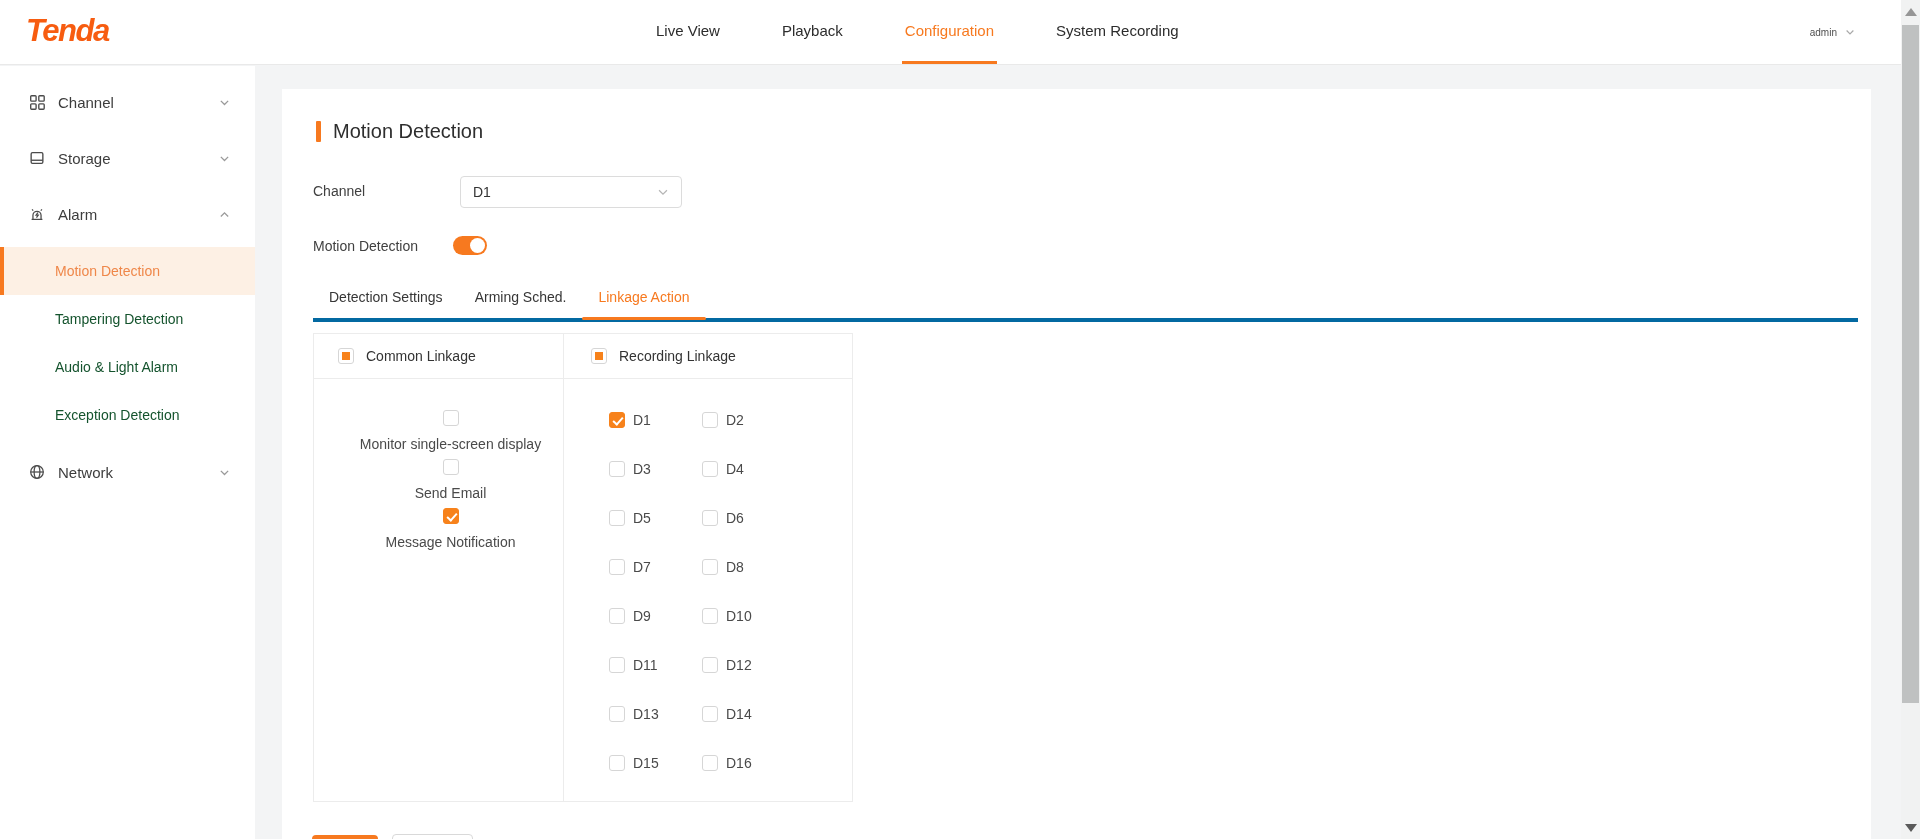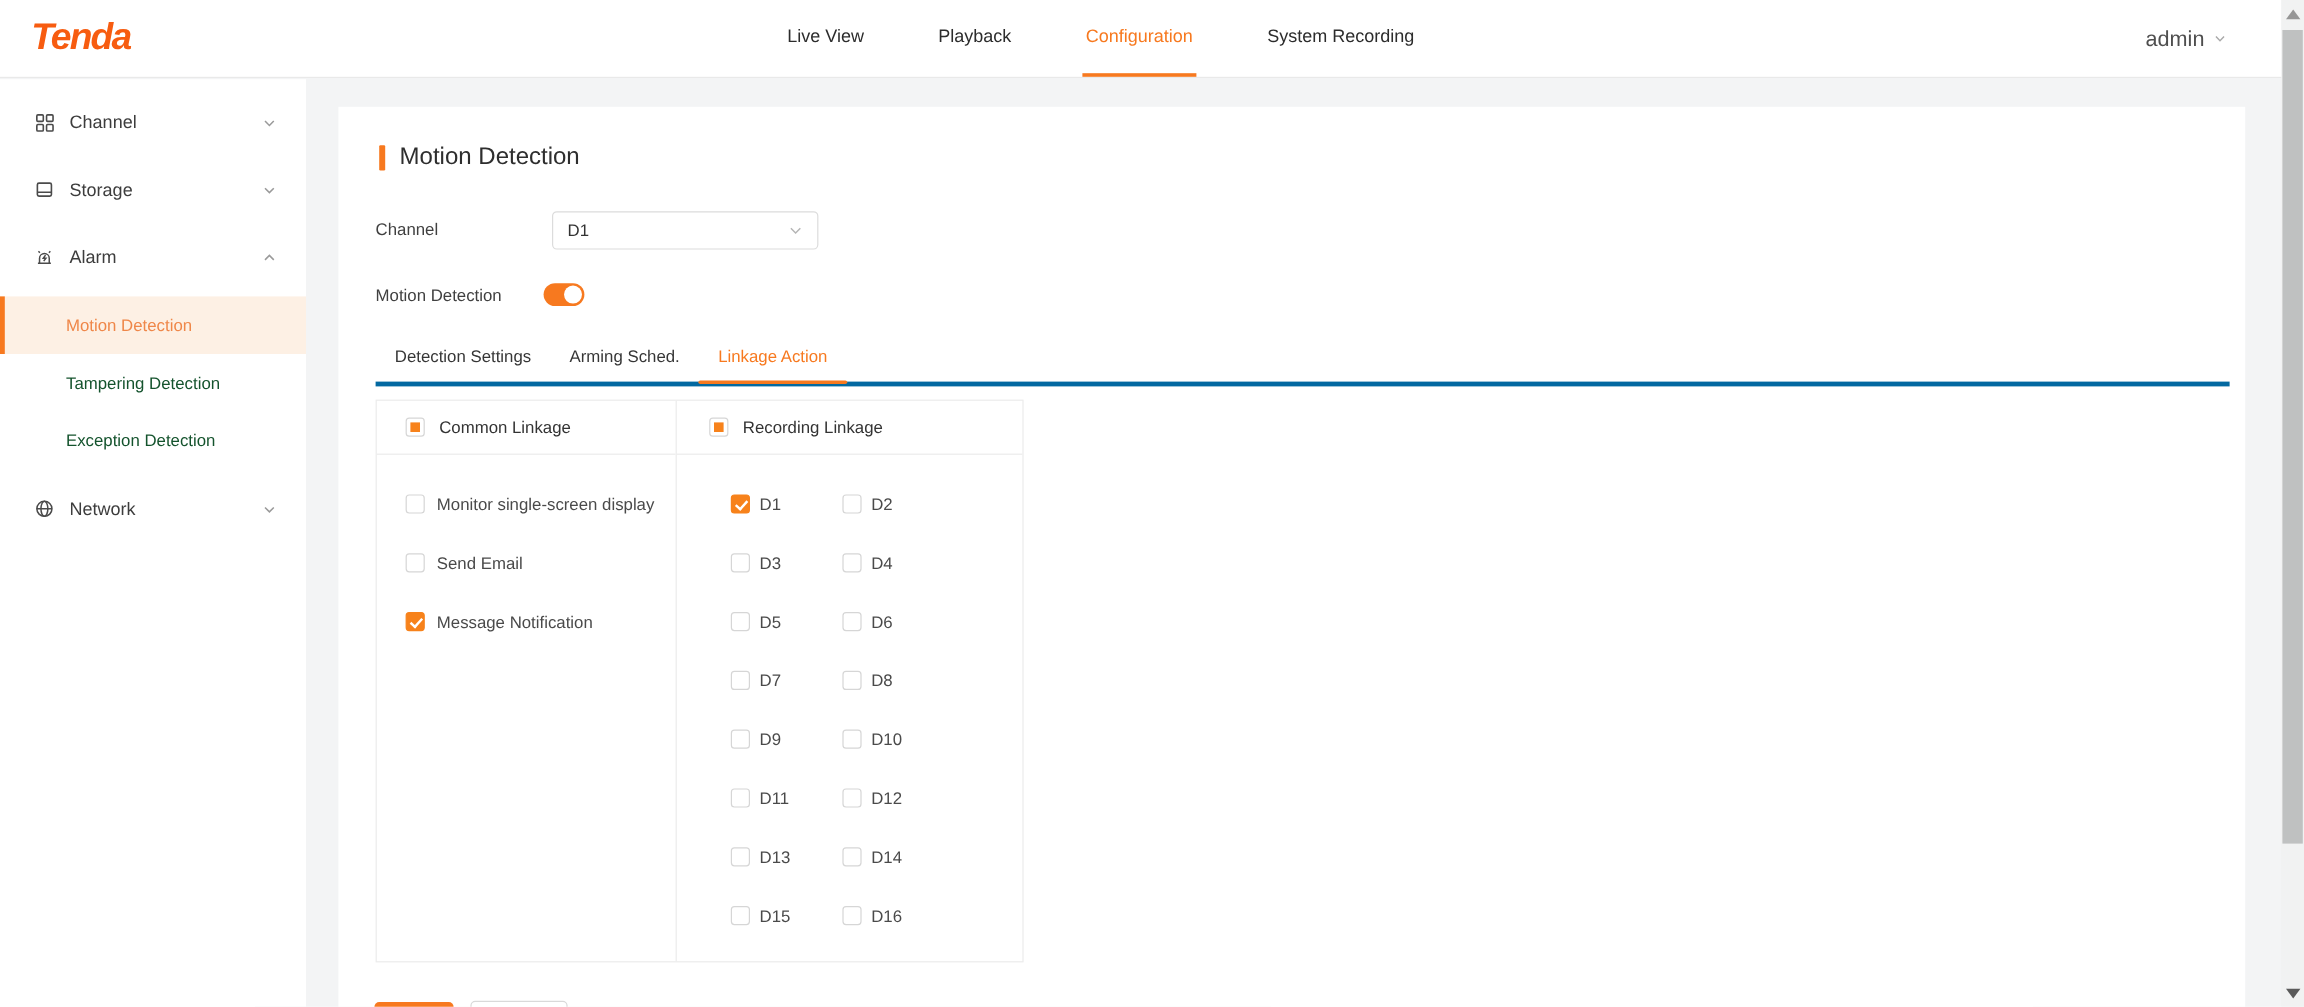--- a/index.html
+++ b/index.html
@@ -20,21 +20,21 @@
             background:#fff; border-bottom:1px solid #e9e9e9; z-index:3; }
   .logo { position:absolute; left:26px; top:0; line-height:62px; font-size:31px;
           font-weight:800; font-style:italic; letter-spacing:-1.5px; color:var(--logo);text-align:right; }
   .top-nav { position:absolute; left:625px; top:0; height:64px; display:flex; }
   .nav-item { padding:0 31px; line-height:62px; font-size:15px; color:#2c2c2c;
               cursor:pointer; position:relative; white-space:nowrap; }
   .nav-item.active { color:var(--accent); }
   .nav-item.active::after { content:""; position:absolute; left:28px; right:28px;
               bottom:0; height:3px; background:var(--accent); }
   .user-menu { position:absolute; right:64px; top:0; height:64px; display:flex;
-              align-items:center; gap:7px; font-size:18px; color:#4f4f4f; cursor:pointer; }
+              align-items:center; gap:7px; font-size:10px; color:#4f4f4f; cursor:pointer; }
   .chev-svg { display:inline-flex; color:#a9a9a9; }
   
   .sidebar { position:absolute; left:0; top:66px; width:255px; height:773px;
              background:#fff; padding-top:13px; z-index:2; }
   .side-item { height:46px; margin-bottom:10px; display:flex; align-items:center;
                padding:0 24px 0 28px; font-size:15px; color:#3d3d3d; cursor:pointer; }
   .side-icon { width:18px; height:18px; margin-right:12px; color:#4b4b4b; display:flex; }
   .side-label { flex:1; }
   .side-chev { color:#9a9a9a; display:flex; }
   .side-sub { height:48px; line-height:48px; padding-left:51px; font-size:14px;
@@ -74,21 +74,21 @@
   .lk-col { height:100%; }
   .lk-col.common { width:250px; border-right:1px solid #ececec; }
   .lk-col.recording { flex:1; }
   .col-header { height:45px; display:flex; align-items:center; gap:12px;
           border-bottom:1px solid #ececec; padding-left:24px; font-size:14px;
           color:#333; cursor:pointer; }
   .lk-col.recording .col-header { padding-left:27px; }
   .col-body { padding:31px 0 0 24px; }
   .col-body.grid { padding-left:45px; }
   .cb-row { display:flex; align-items:center; gap:10px; height:20px;
-          margin-bottom:29px; cursor:pointer; font-size:14px; color:#4a4a4a; }
+          margin-bottom:29px; cursor:pointer; font-size:14px; color:#4a4a4a;flex-direction:column; }
   .ch-row { display:flex; height:20px; margin-bottom:29px; }
   .ch-cell { display:flex; align-items:center; gap:8px; width:93px; cursor:pointer;
           font-size:14px; color:#4a4a4a; }
   .cb { width:16px; height:16px; border:1px solid #d6d6d6; border-radius:3px;
           background:#fff; position:relative; flex:none; }
   .cb.checked { background:var(--cb); border-color:var(--cb); }
   .cb.checked::after { content:""; position:absolute; left:5px; top:2px; width:4px;
           height:8px; border:solid #fff; border-width:0 2px 2px 0; transform:rotate(42deg); }
   .cb.indeterminate::after { content:""; position:absolute; left:3px; top:3px;
           width:8px; height:8px; background:var(--cb); }
@@ -172,20 +172,21 @@
       </span>
       <span class="side-label">Alarm</span>
       <span class="side-chev">
         <svg width="13" height="13" viewBox="0 0 16 16" fill="none" stroke="currentColor" stroke-width="1.6">
           <path d="M3.5 10.5L8 6l4.5 4.5"></path>
         </svg>
       </span>
     </div>
     <div class="side-sub active">Motion Detection</div>
     <div class="side-sub">Tampering Detection</div>
+    <div class="side-sub">Audio &amp; Light Alarm</div>
     <div class="side-sub">Exception Detection</div>
     <div class="side-item after-sub">
       <span class="side-icon">
         <svg width="18" height="18" viewBox="0 0 20 20" fill="none" stroke="currentColor" stroke-width="1.4">
           <circle cx="10" cy="10" r="7"></circle>
           <ellipse cx="10" cy="10" rx="3.2" ry="7"></ellipse>
           <path d="M3 10h14"></path>
         </svg>
       </span>
       <span class="side-label">Network</span>

